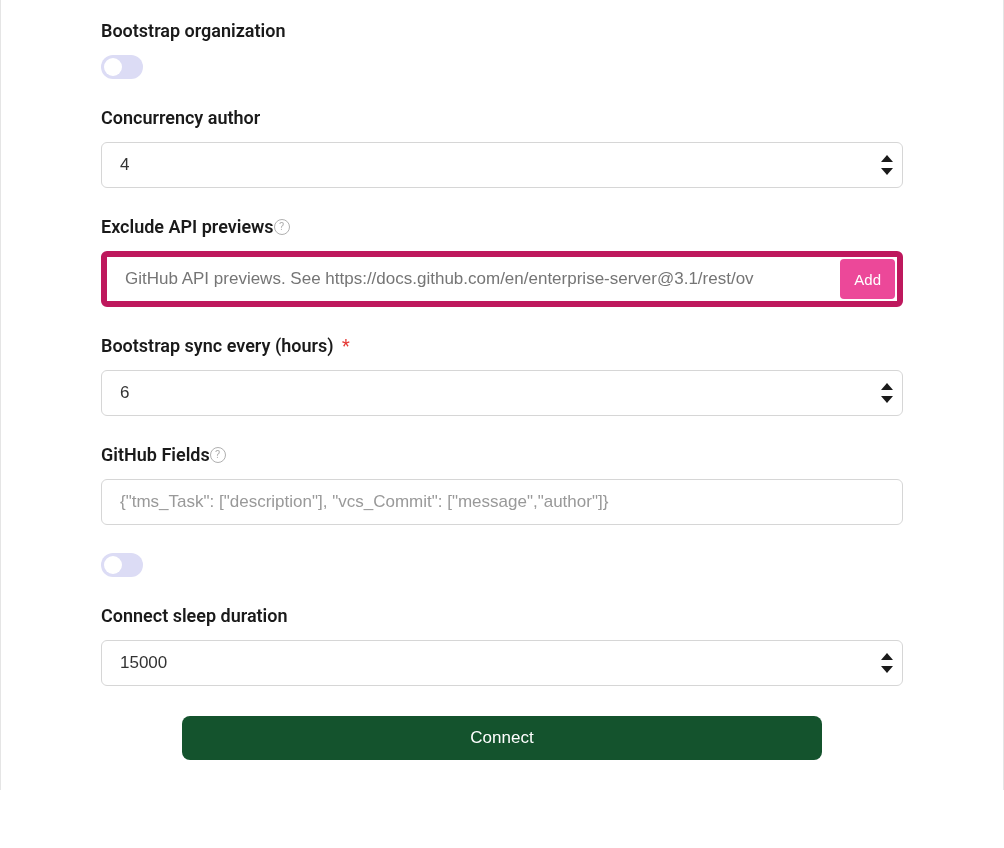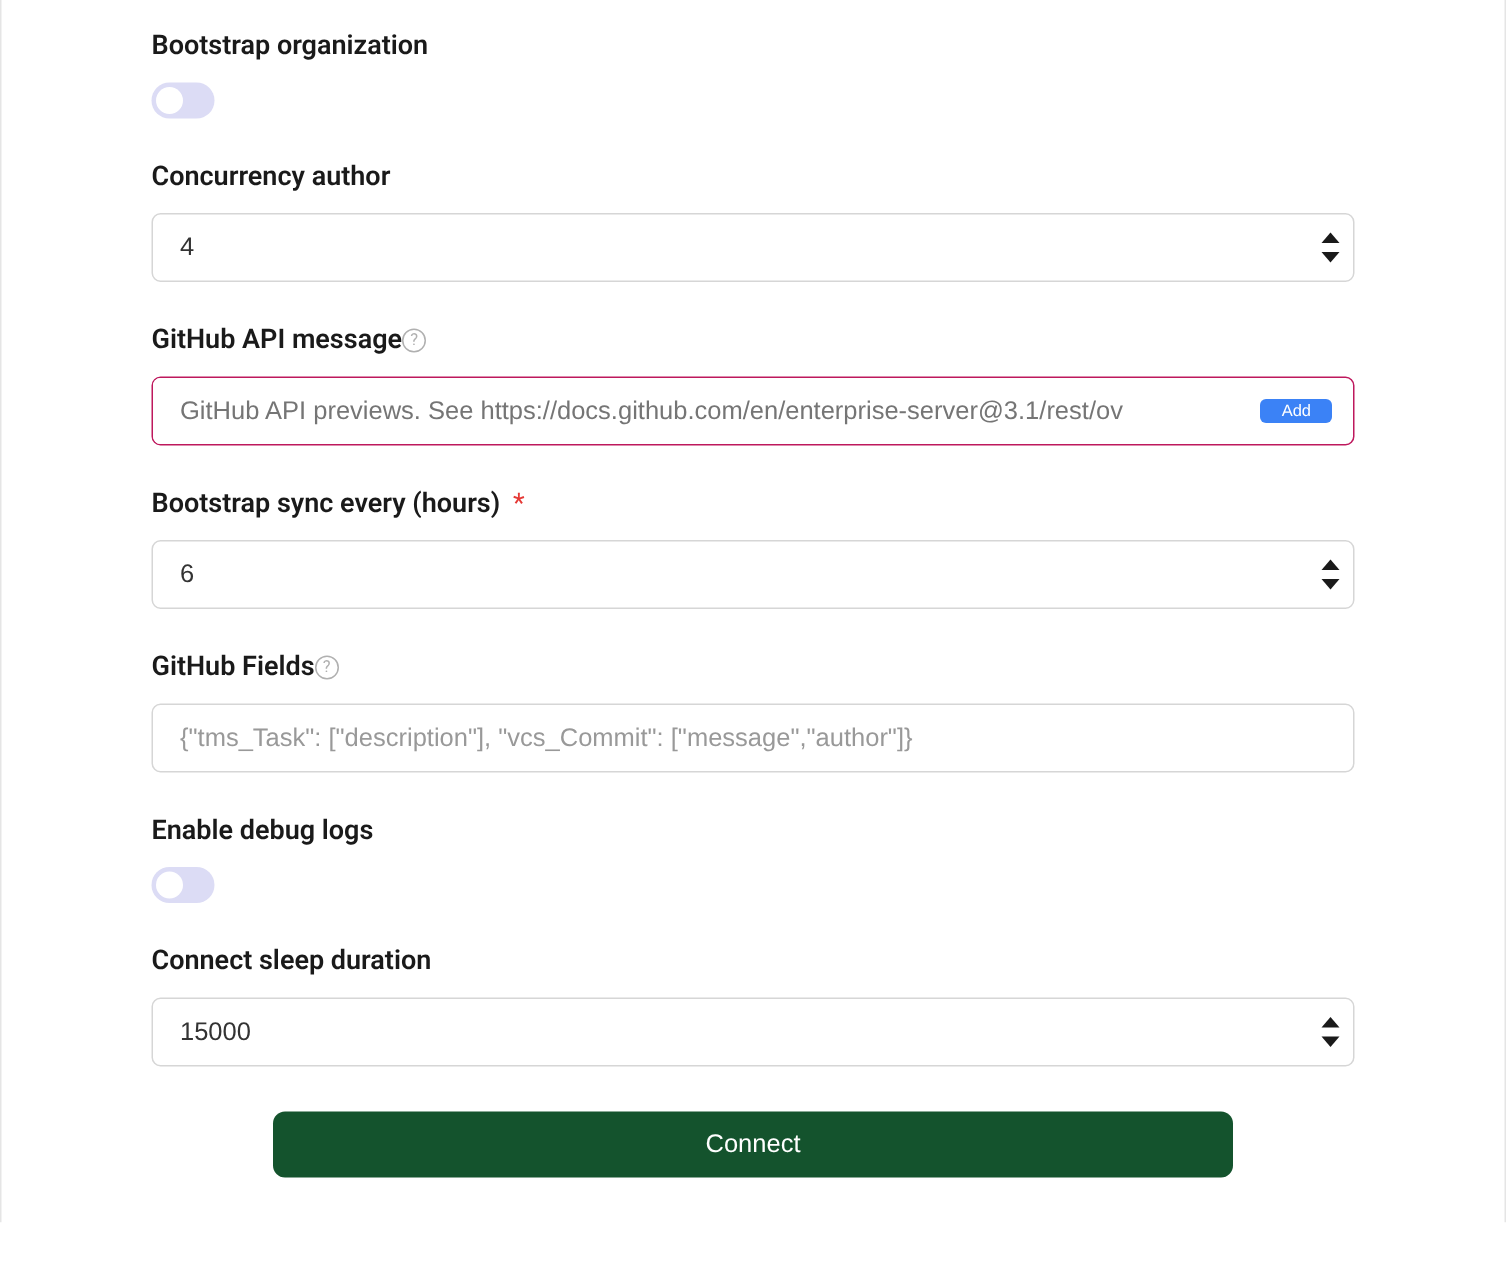--- a/index.html
+++ b/index.html
@@ -115,47 +115,47 @@
     }
     .spinner-up {
       border-bottom: 7px solid #1a1a1a;
     }
     .spinner-down {
       border-top: 7px solid #1a1a1a;
     }
     .input-with-button {
       display: flex;
       align-items: stretch;
-      border: 1px solid #be185d;
+      border: 6px solid #be185d;
       border-radius: 6px;
       overflow: hidden;
     }
     .input-with-button .inner-input {
       flex: 1;
       padding: 12px 18px;
       font-size: 17px;
       border: none;
       color: #999;
       background: #fff;
       outline: none;
       white-space: nowrap;
       overflow: hidden;
       text-overflow: ellipsis;
     }
     .add-btn {
-      background: #3b82f6;
+      background: #ec4899;
       color: #fff;
       border: none;
       padding: 0 14px;
-      font-size: 11px;
+      font-size: 15px;
       cursor: pointer;
       display: flex;
       align-items: center;
       border-radius: 4px;
-      margin: 14px;
+      margin: 2px;
     }
     .connect-btn {
       display: block;
       width: 640px;
       margin: 30px auto 0 auto;
       background: #14532d;
       color: #fff;
       border: none;
       padding: 12px 0;
       font-size: 17px;
@@ -189,21 +189,21 @@
       <input type="text" class="number-input" value="4" style="">
       <div class="spinner">
         <div class="spinner-up"></div>
         <div class="spinner-down"></div>
       </div>
     </div>
   </div>
 
   <div class="field-group">
     <div class="label-row">
-      <span class="field-label">GitHub API message</span>
+      <span class="field-label">Exclude API previews</span>
       <span class="help-icon">?</span>
     </div>
     <div class="input-with-button">
       <input type="text" class="inner-input" placeholder="GitHub API previews. See https://docs.github.com/en/enterprise-server@3.1/rest/ov" style="">
       <button class="add-btn">Add</button>
     </div>
   </div>
 
   <div class="field-group">
     <div class="label-row">
@@ -223,23 +223,20 @@
 
   <div class="field-group">
     <div class="label-row">
       <span class="field-label">GitHub Fields</span>
       <span class="help-icon">?</span>
     </div>
     <input type="text" class="text-input placeholder-text" placeholder="{&quot;tms_Task&quot;: [&quot;description&quot;], &quot;vcs_Commit&quot;: [&quot;message&quot;,&quot;author&quot;]}" style="">
   </div>
 
   <div class="field-group">
-    <div class="label-row">
-      <span class="field-label">Enable debug logs</span>
-    </div>
     <div class="toggle">
       <div class="toggle-knob"></div>
     </div>
   </div>
 
   <div class="field-group">
     <div class="label-row">
       <span class="field-label">Connect sleep duration</span>
     </div>
     <div class="number-input-wrap">

